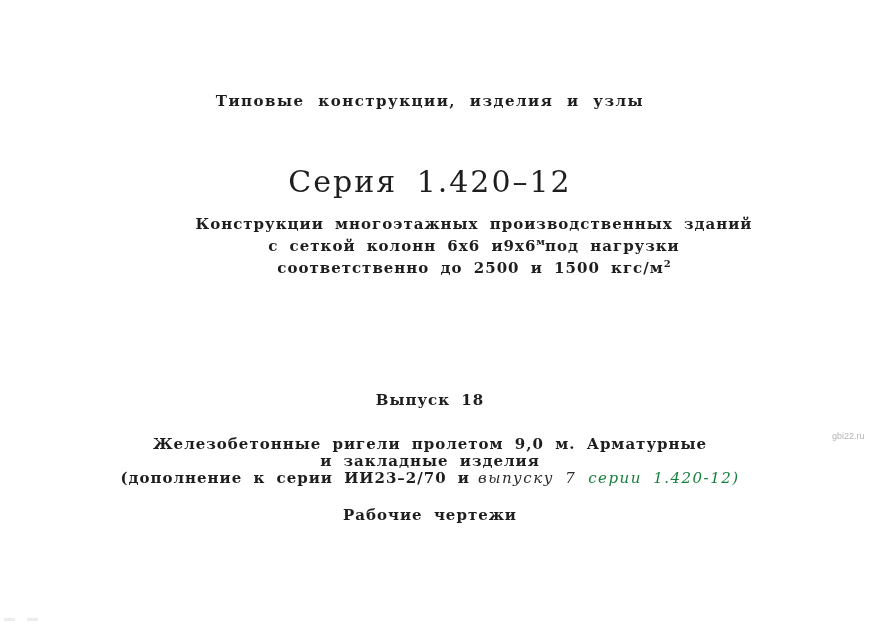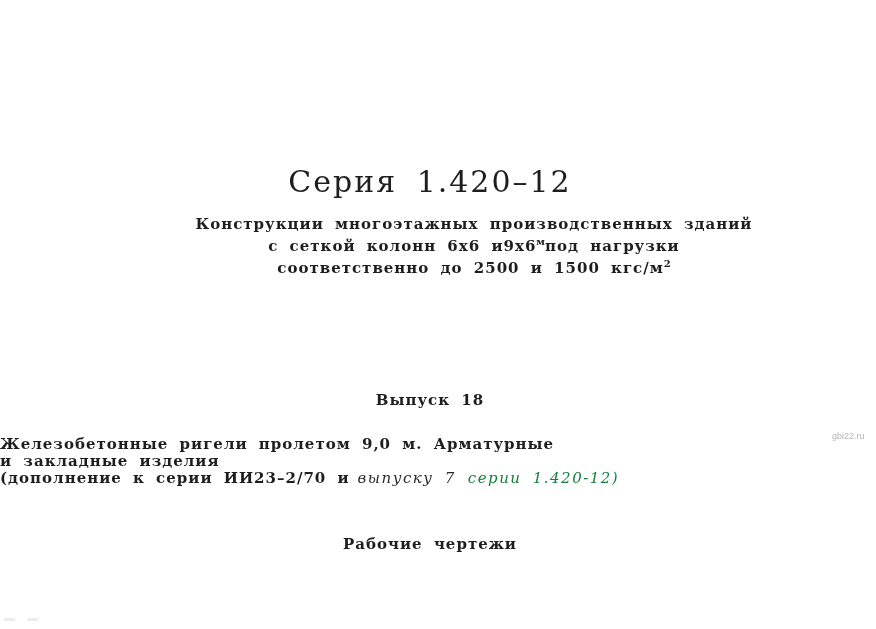--- a/index.html
+++ b/index.html
@@ -63,21 +63,21 @@
   .issue-line {
     top: 391px;
   }
   .desc-block {
     position: absolute;
     top: 436px;
     left: 0;
     width: 860px;
   }
   .desc-block .dline {
-    text-align: left;
+    text-align: center;
     font-weight: 700;
     font-size: 15px;
     letter-spacing: 1px;
     word-spacing: 5px;
     line-height: 16px;
     white-space: nowrap;
   }
   .dline.spaced { margin-top: 1px; }
   .supplement-added {
     font-weight: 400;
@@ -87,21 +87,21 @@
     color: #2a2a2a;
   }
   .supplement-added2 {
     font-weight: 400;
     font-style: italic;
     letter-spacing: 1.5px;
     margin-left: 12px;
     color: #15803d;
   }
   .footer-line {
-    top: 535px;
+    top: 506px;
   }
   .watermark {
     position: absolute;
     top: 431px;
     left: 832px;
     font-family: "Liberation Sans", sans-serif;
     font-size: 9px;
     font-weight: 400;
     letter-spacing: 0;
   }
@@ -112,20 +112,21 @@
     border-radius: 1px;
   }
   .artifact-1 { top: 618px; left: 4px;  width: 11px; }
   .artifact-2 { top: 618px; left: 27px; width: 11px; }
 </style>
 </head>
 <body>
 
 <div class="page" style="color: rgb(30, 30, 30); background: rgb(255, 255, 255);">
 
+  <div class="line header-line">Типовые конструкции, изделия и узлы</div>
 
   <div class="line series-title">Серия 1.420–12</div>
 
   <div class="subtitle-block">
     <div class="sline">Конструкции многоэтажных производственных зданий</div>
     <div class="sline">
       <span>с сеткой колонн 6х6 и9х6</span><span class="sup">м</span><span>под нагрузки</span>
     </div>
     <div class="sline">
       <span>соответственно до 2500 и 1500 кгс/м</span><span class="sup">2</span>

